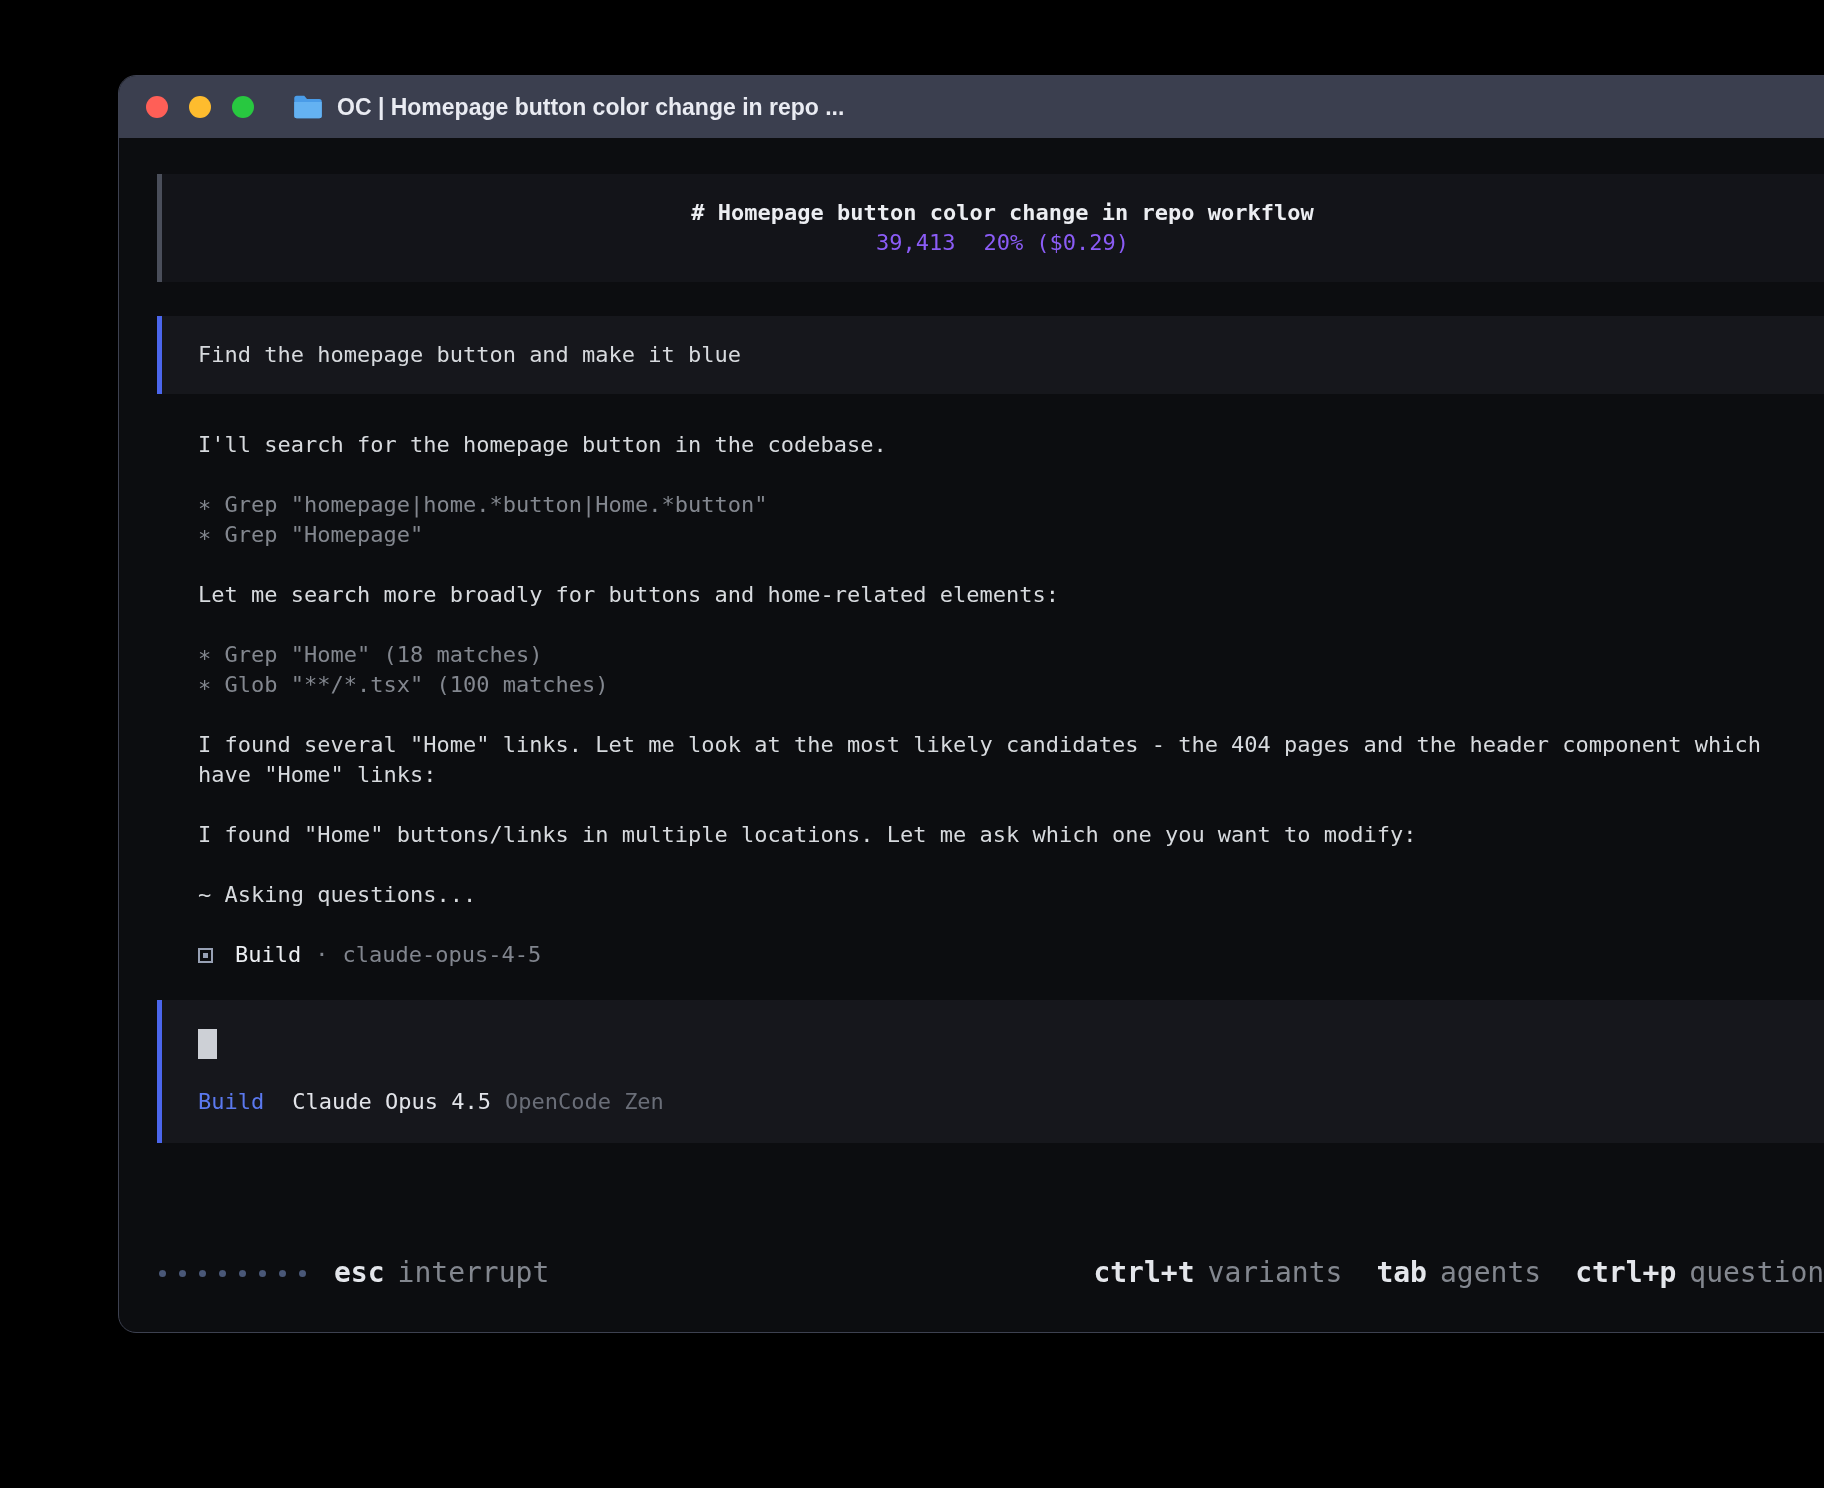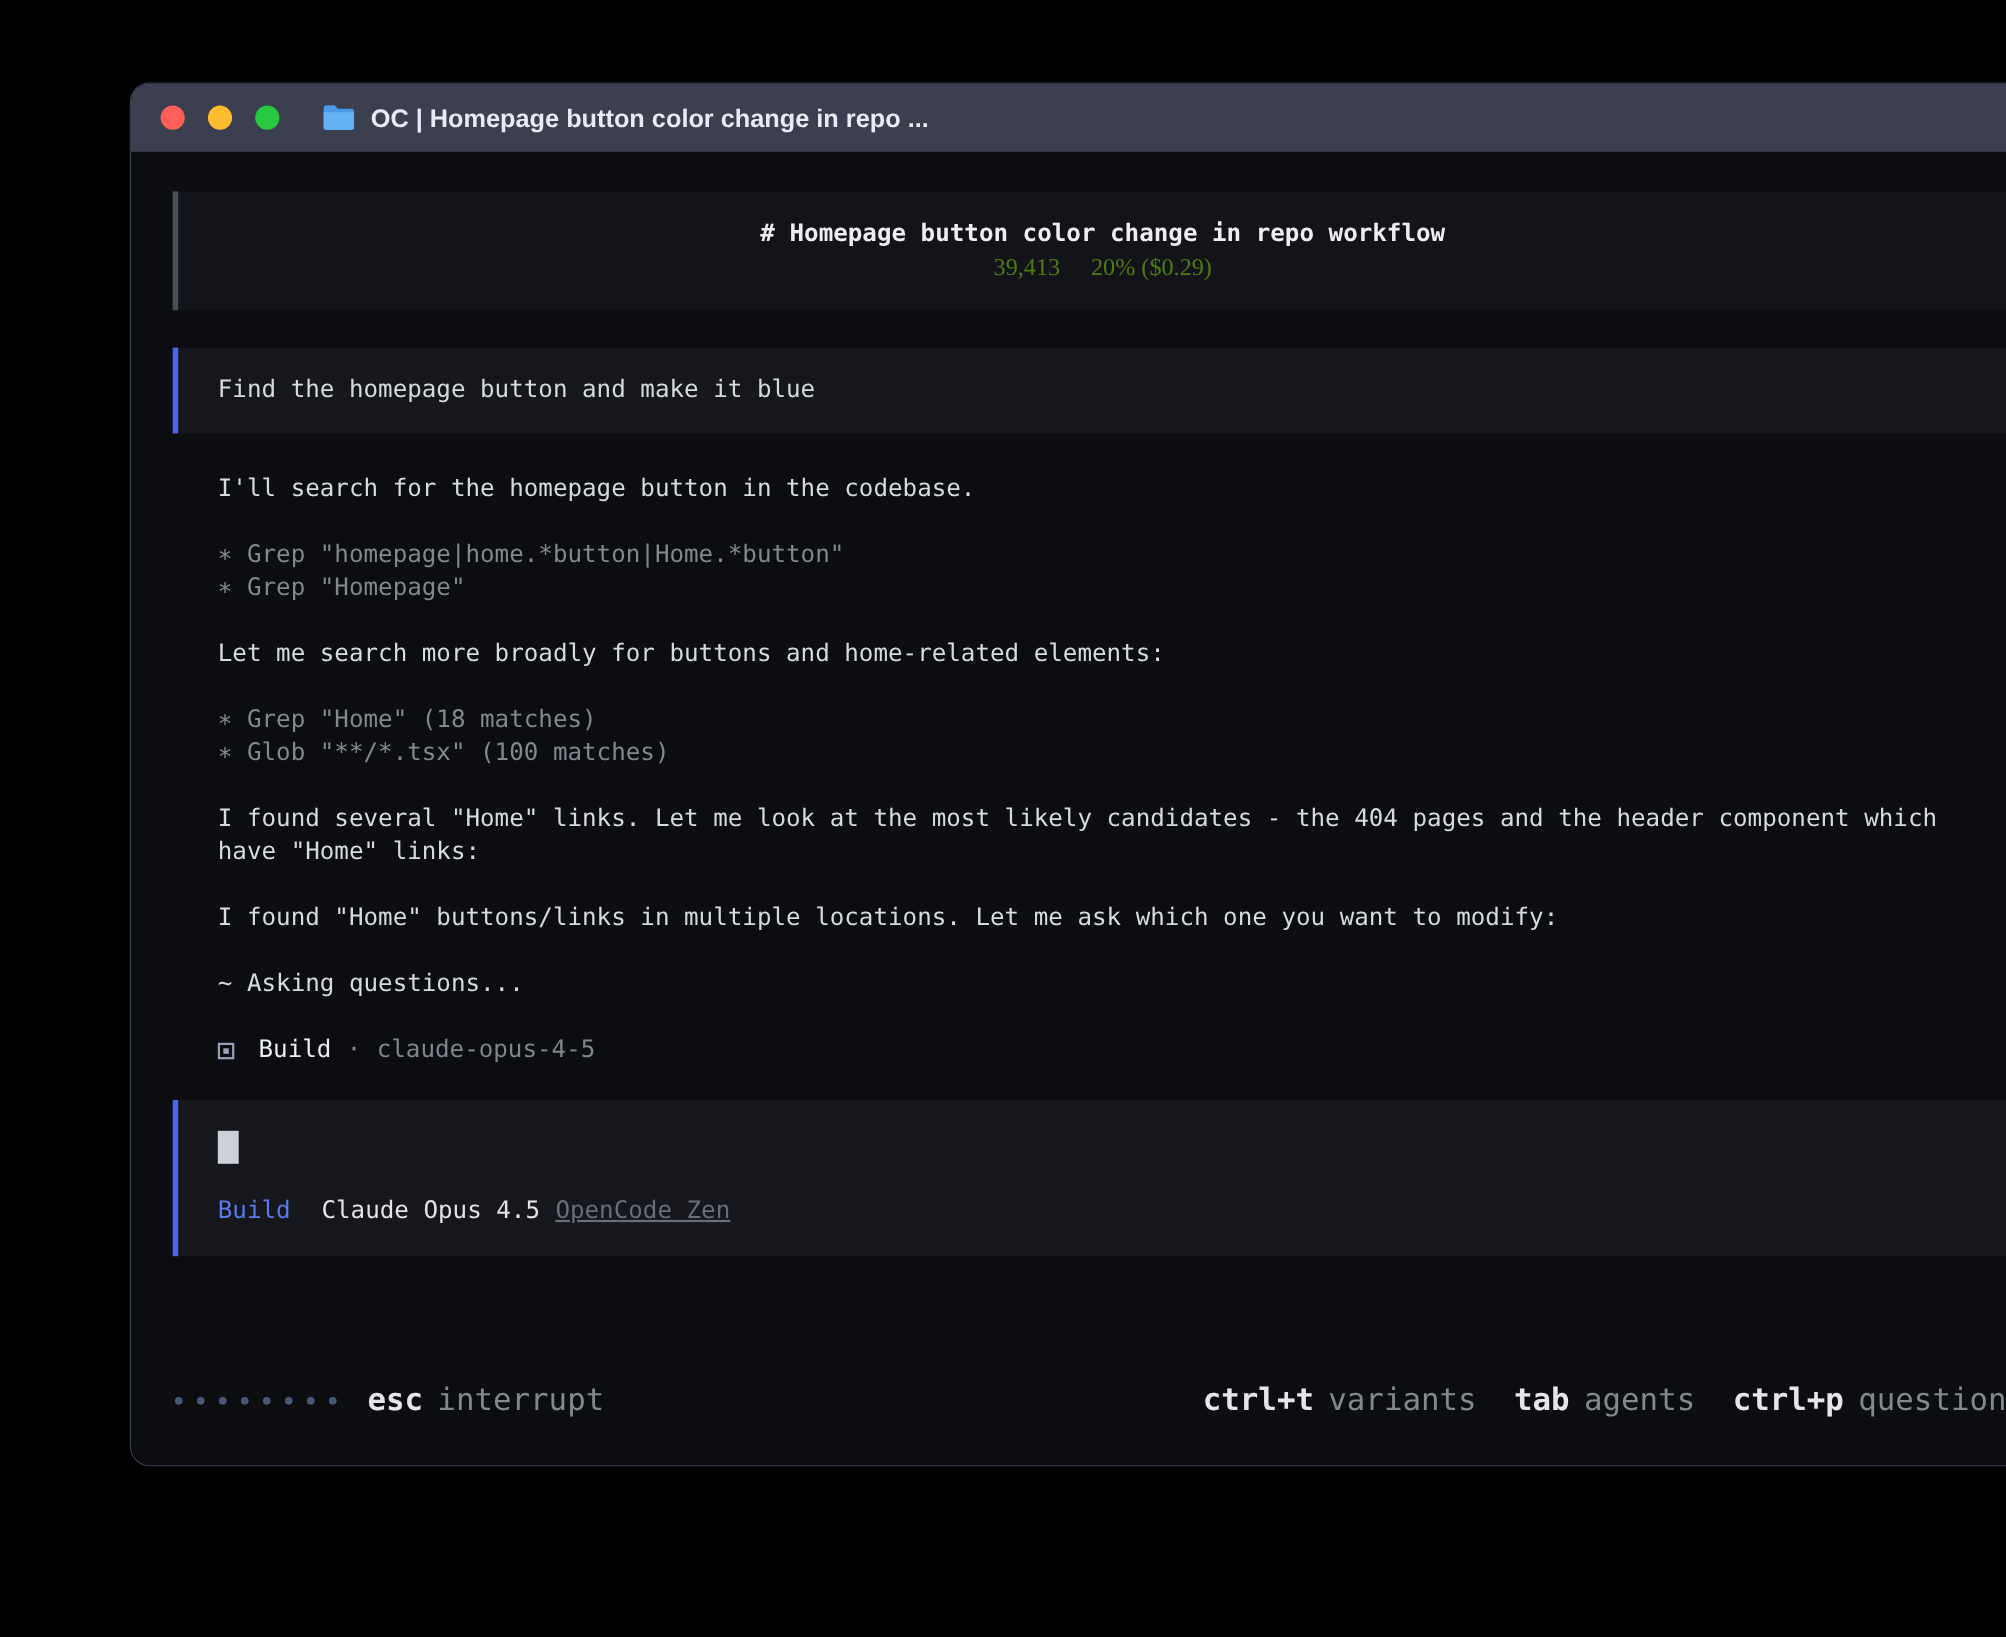--- a/index.html
+++ b/index.html
@@ -60,21 +60,21 @@
   .session-header {
     background: #131419;
     border-left: 5px solid #4a4e5a;
     padding: 24px 36px;
     display: flex;
     justify-content: space-between;
     align-items: center;
     flex-direction: column;
   }
   .session-title { font-weight: bold; color: #eceef2; white-space: nowrap; }
-  .session-meta { display: flex; gap: 28px; color: #4d7c0f; white-space: nowrap; font-family: Liberation Serif, serif; }
+  .session-meta { display: flex; gap: 28px; color: #8b5cf6; white-space: nowrap; }
   .user-message {
     margin-top: 34px;
     background: #16171c;
     border-left: 5px solid #4b66ec;
     padding: 24px 36px;
     color: #d7dade;
   }
   .assistant { padding: 6px 41px 0 41px; }
   .assistant-p { margin-top: 30px; color: #d7dade; }
   .tool-group { margin-top: 30px; color: #83878f; }
@@ -108,21 +108,21 @@
   }
   .text-cursor {
     display: inline-block;
     width: 19px; height: 30px;
     background: #cdd0d6;
     vertical-align: middle;
   }
   .input-meta { margin-top: 28px; display: flex; align-items: baseline; }
   .input-agent { color: #5b79ef; }
   .input-model { color: #e2e4e9; margin-left: 28px; }
-  .input-provider { color: #6a6e78; margin-left: 14px; text-decoration: underline; }
+  .input-provider { color: #6a6e78; margin-left: 14px; }
   
   .statusbar {
     margin-top: auto;
     padding: 26px 2px 44px 2px;
     display: flex;
     justify-content: space-between;
     align-items: center;
     font-size: 28px;
   }
   .status-left { display: flex; align-items: center; }

